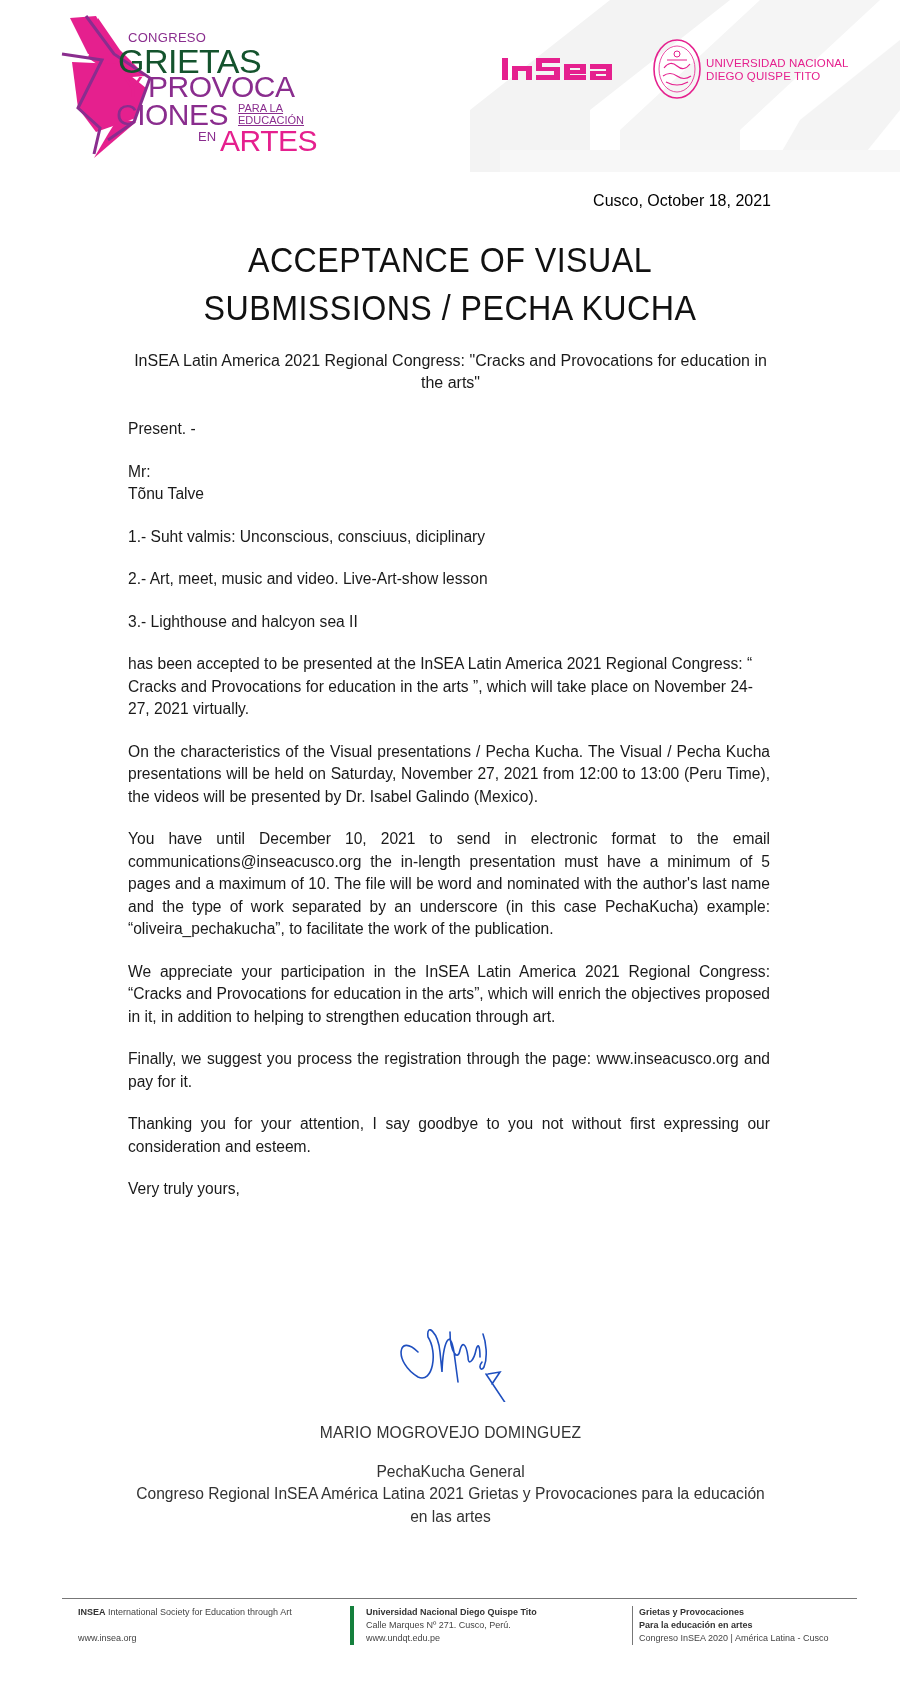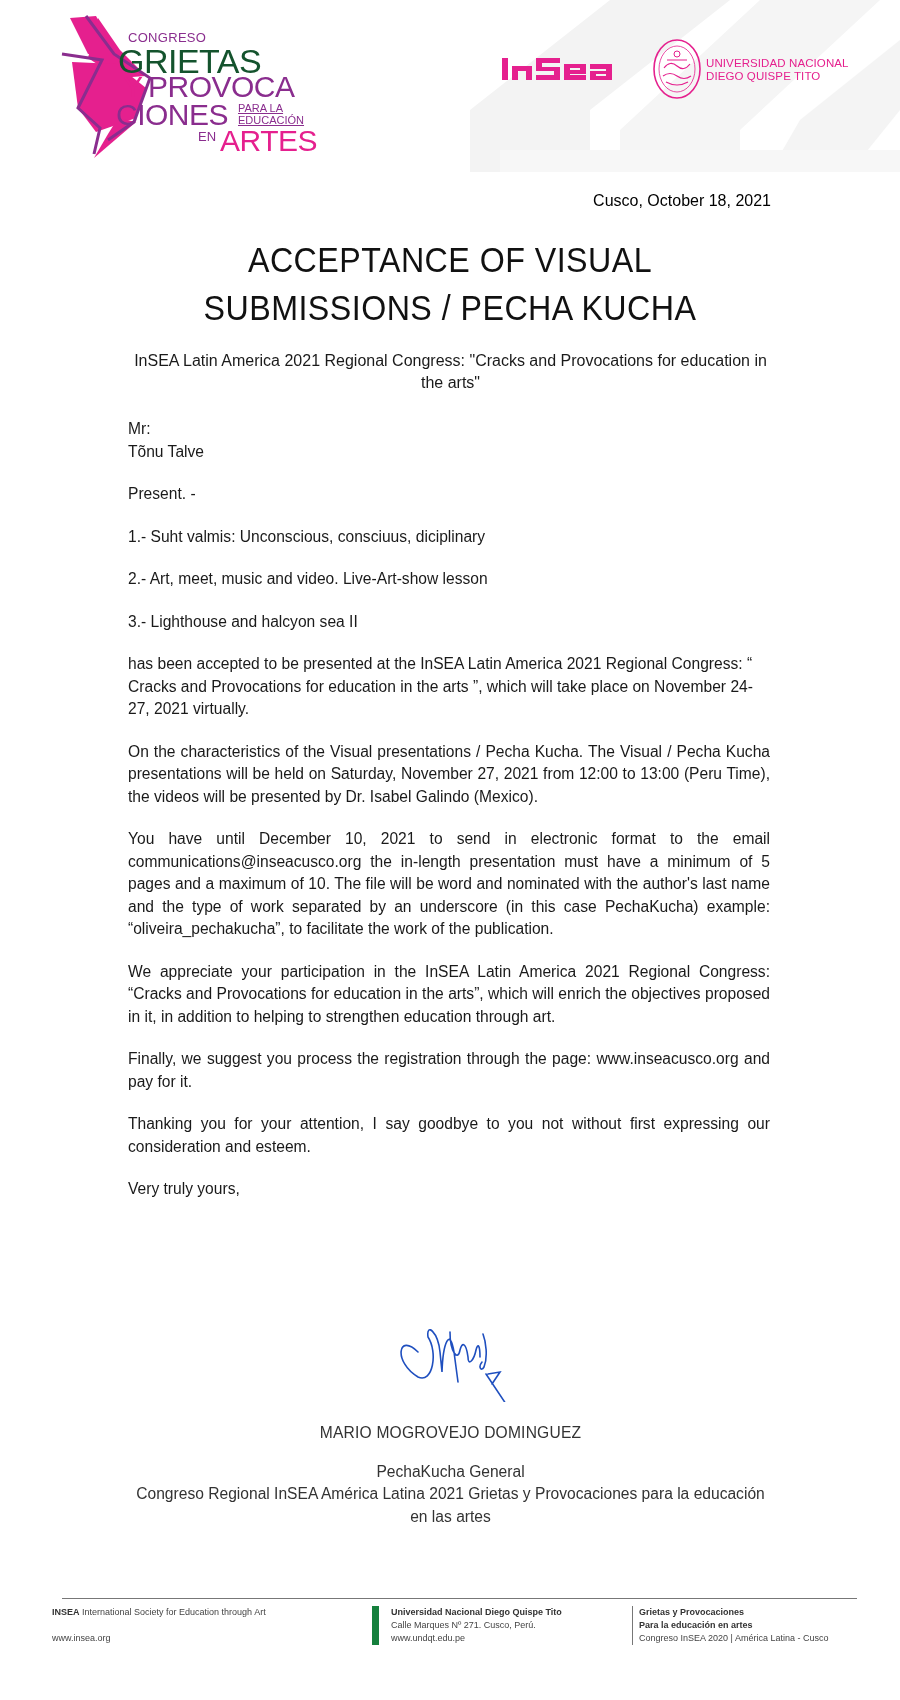--- a/index.html
+++ b/index.html
@@ -38,22 +38,22 @@
   .body .tight { margin-bottom: 20px; }
 
   .signature { position: absolute; left: 388px; top: 1312px; width: 135px; height: 90px; }
   .sign-block { position: absolute; left: 128px; width: 645px; top: 1422px; text-align: center; font-size: 15.6px; line-height: 22.5px; color: #333; }
   .sign-name { margin-bottom: 16px; letter-spacing: 0.2px; }
 
   
   .footer-rule { position: absolute; left: 62px; width: 795px; top: 1598px; height: 1px; background: #777; }
   .footer { position: absolute; top: 1606px; left: 0; width: 900px; font-size: 9px; line-height: 13px; color: #444; }
   .fcol { position: absolute; top: 0; }
-  .fcol1 { left: 52px; width: 280px; }
-  .fcol2 { left: 350px; width: 280px; border-left: 7px solid #15803d; padding-left: 12px; margin-left: 22px; }
+  .fcol1 { left: 78px; width: 280px; }
+  .fcol2 { left: 350px; width: 280px; border-left: 4px solid #15803d; padding-left: 12px; }
   .fcol3 { left: 632px; width: 220px; border-left: 1px solid #777; padding-left: 6px; }
   .fcol b { color: #333; }
   .gap { height: 13px; }
 </style>
 </head>
 <body>
 
 <div class="header">
   <svg class="watermark" viewBox="0 0 430 172">
     <polygon points="0,172 0,110 140,0 260,0 120,110 120,172" fill="#f3f3f3"></polygon>
@@ -108,25 +108,25 @@
 <div class="date">Cusco, October 18, 2021</div>
 
 <div class="title">
   <div>ACCEPTANCE OF VISUAL</div>
   <div>SUBMISSIONS / PECHA KUCHA</div>
 </div>
 
 <div class="subtitle">InSEA Latin America 2021 Regional Congress: "Cracks and Provocations for education in the arts"</div>
 
 <div class="body">
+  <p>Present. -</p>
   <p>
     <span>Mr:</span><br>
     <span>Tõnu Talve</span>
   </p>
-  <p>Present. -</p>
   <p class="tight">1.- Suht valmis: Unconscious, consciuus, diciplinary</p>
   <p class="tight">2.- Art, meet, music and video. Live-Art-show lesson</p>
   <p class="tight">3.- Lighthouse and halcyon sea II</p>
   <p>has been accepted to be presented at the InSEA Latin America 2021 Regional Congress: “ Cracks and Provocations for education in the arts ”, which will take place on November 24-27, 2021 virtually.</p>
   <p class="just">On the characteristics of the Visual presentations / Pecha Kucha. The Visual / Pecha Kucha presentations will be held on Saturday, November 27, 2021 from 12:00 to 13:00 (Peru Time), the videos will be presented by Dr. Isabel Galindo (Mexico).</p>
   <p class="just">You have until December 10, 2021 to send in electronic format to the email communications@inseacusco.org the in-length presentation must have a minimum of 5 pages and a maximum of 10. The file will be word and nominated with the author's last name and the type of work separated by an underscore (in this case PechaKucha) example: “oliveira_pechakucha”, to facilitate the work of the publication.</p>
   <p class="just">We appreciate your participation in the InSEA Latin America 2021 Regional Congress: “Cracks and Provocations for education in the arts”, which will enrich the objectives proposed in it, in addition to helping to strengthen education through art.</p>
   <p class="just">Finally, we suggest you process the registration through the page: www.inseacusco.org and pay for it.</p>
   <p class="just">Thanking you for your attention, I say goodbye to you not without first expressing our consideration and esteem.</p>
   <p>Very truly yours,</p>

